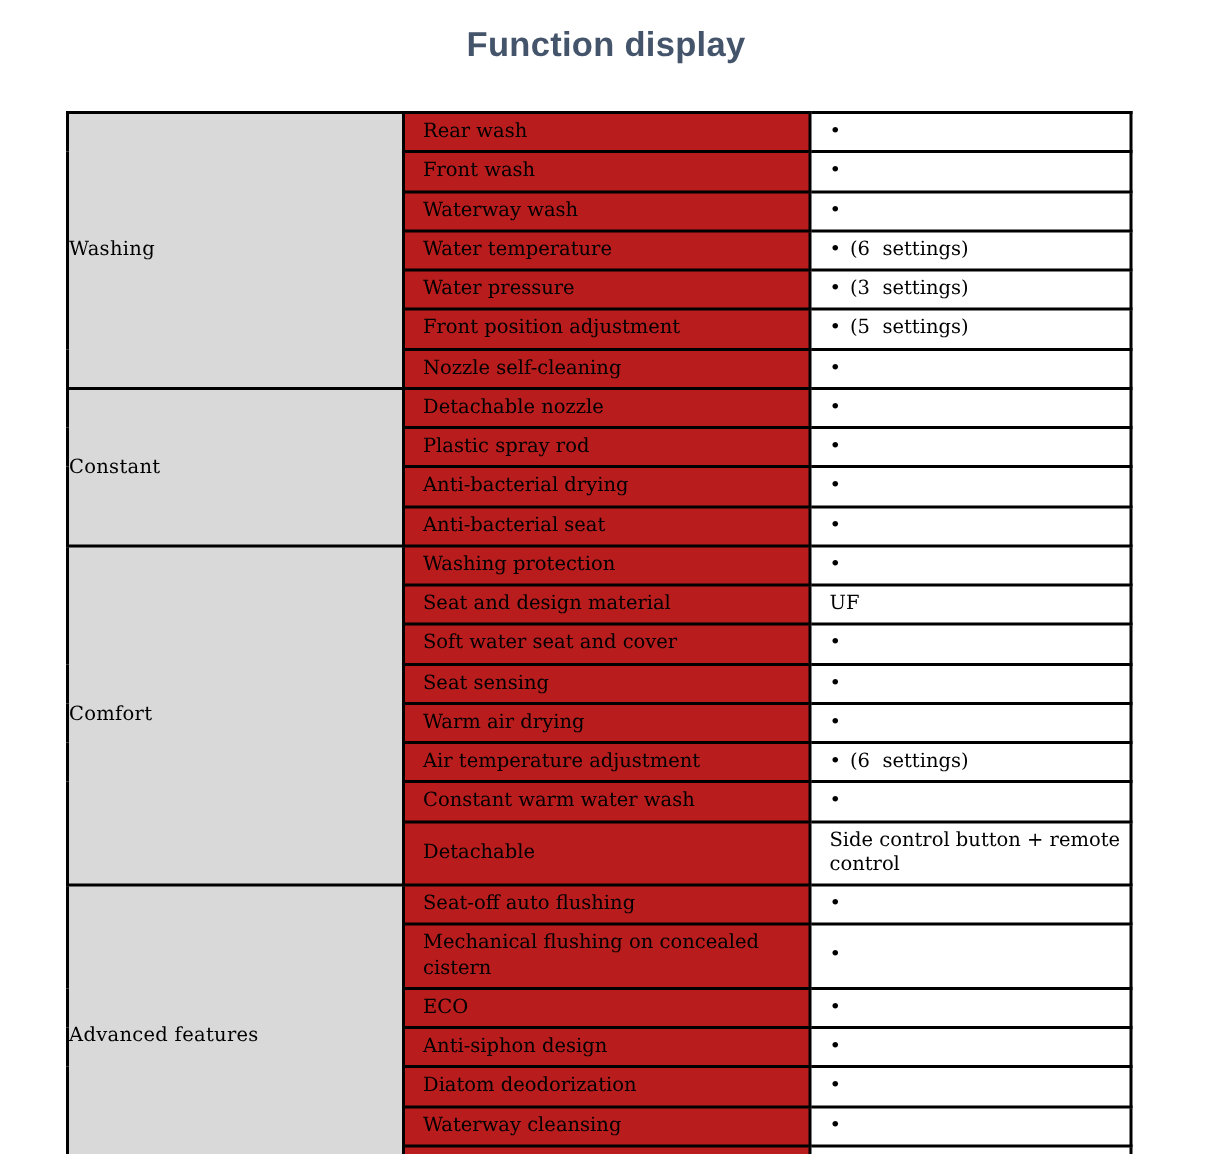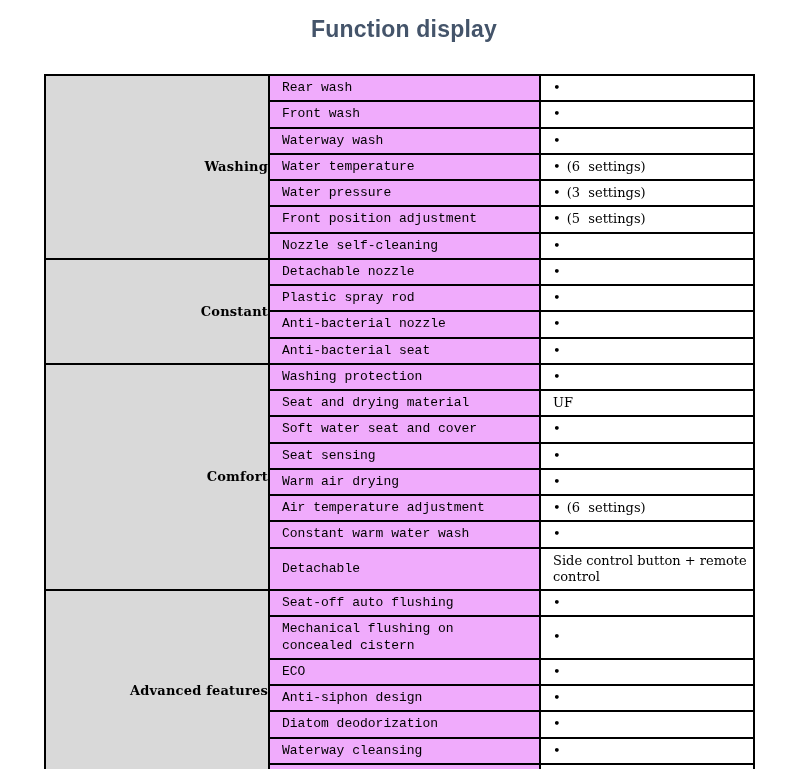--- a/index.html
+++ b/index.html
@@ -31,31 +31,30 @@
     table-layout: fixed;
   }
   table.function-table td {
     border: 2px solid #000000;
     font-size: 13px;
     color: #000000;
     vertical-align: middle;
   }
   td.cat {
     background: #d9d9d9;
-    text-align: right;
-    font-weight: 700;
+    text-align: left;
+    font-weight: 400;
     font-size: 17px;
     letter-spacing: 0.2px;
   }
   td.feat {
-    background: #f0abfc;
+    background: #b91c1c;
     padding: 4px 8px 4px 12px;
     height: 25px;
     line-height: 1.25;
-    font-family: Liberation Mono, monospace;
   }
   td.val {
     background: #ffffff;
     padding: 4px 6px 4px 12px;
     height: 25px;
     line-height: 1.25;
   }
   td.val .bullet {
     display: inline-block;
     margin-right: 6px;
@@ -109,34 +108,34 @@
       <tr>
         <td class="cat" rowspan="4">Constant</td>
         <td class="feat">Detachable nozzle</td>
         <td class="val"><span class="bullet">•</span><span class="val-text"></span></td>
       </tr>
       <tr>
         <td class="feat">Plastic spray rod</td>
         <td class="val"><span class="bullet">•</span><span class="val-text"></span></td>
       </tr>
       <tr>
-        <td class="feat">Anti-bacterial nozzle</td>
+        <td class="feat">Anti-bacterial drying</td>
         <td class="val"><span class="bullet">•</span><span class="val-text"></span></td>
       </tr>
       <tr>
         <td class="feat">Anti-bacterial seat</td>
         <td class="val"><span class="bullet">•</span><span class="val-text"></span></td>
       </tr>
       <tr>
         <td class="cat" rowspan="8">Comfort</td>
         <td class="feat">Washing protection</td>
         <td class="val"><span class="bullet">•</span><span class="val-text"></span></td>
       </tr>
       <tr>
-        <td class="feat">Seat and drying material</td>
+        <td class="feat">Seat and design material</td>
         <td class="val"><span class="val-text">UF</span></td>
       </tr>
       <tr>
         <td class="feat">Soft water seat and cover</td>
         <td class="val"><span class="bullet">•</span><span class="val-text"></span></td>
       </tr>
       <tr>
         <td class="feat">Seat sensing</td>
         <td class="val"><span class="bullet">•</span><span class="val-text"></span></td>
       </tr>

